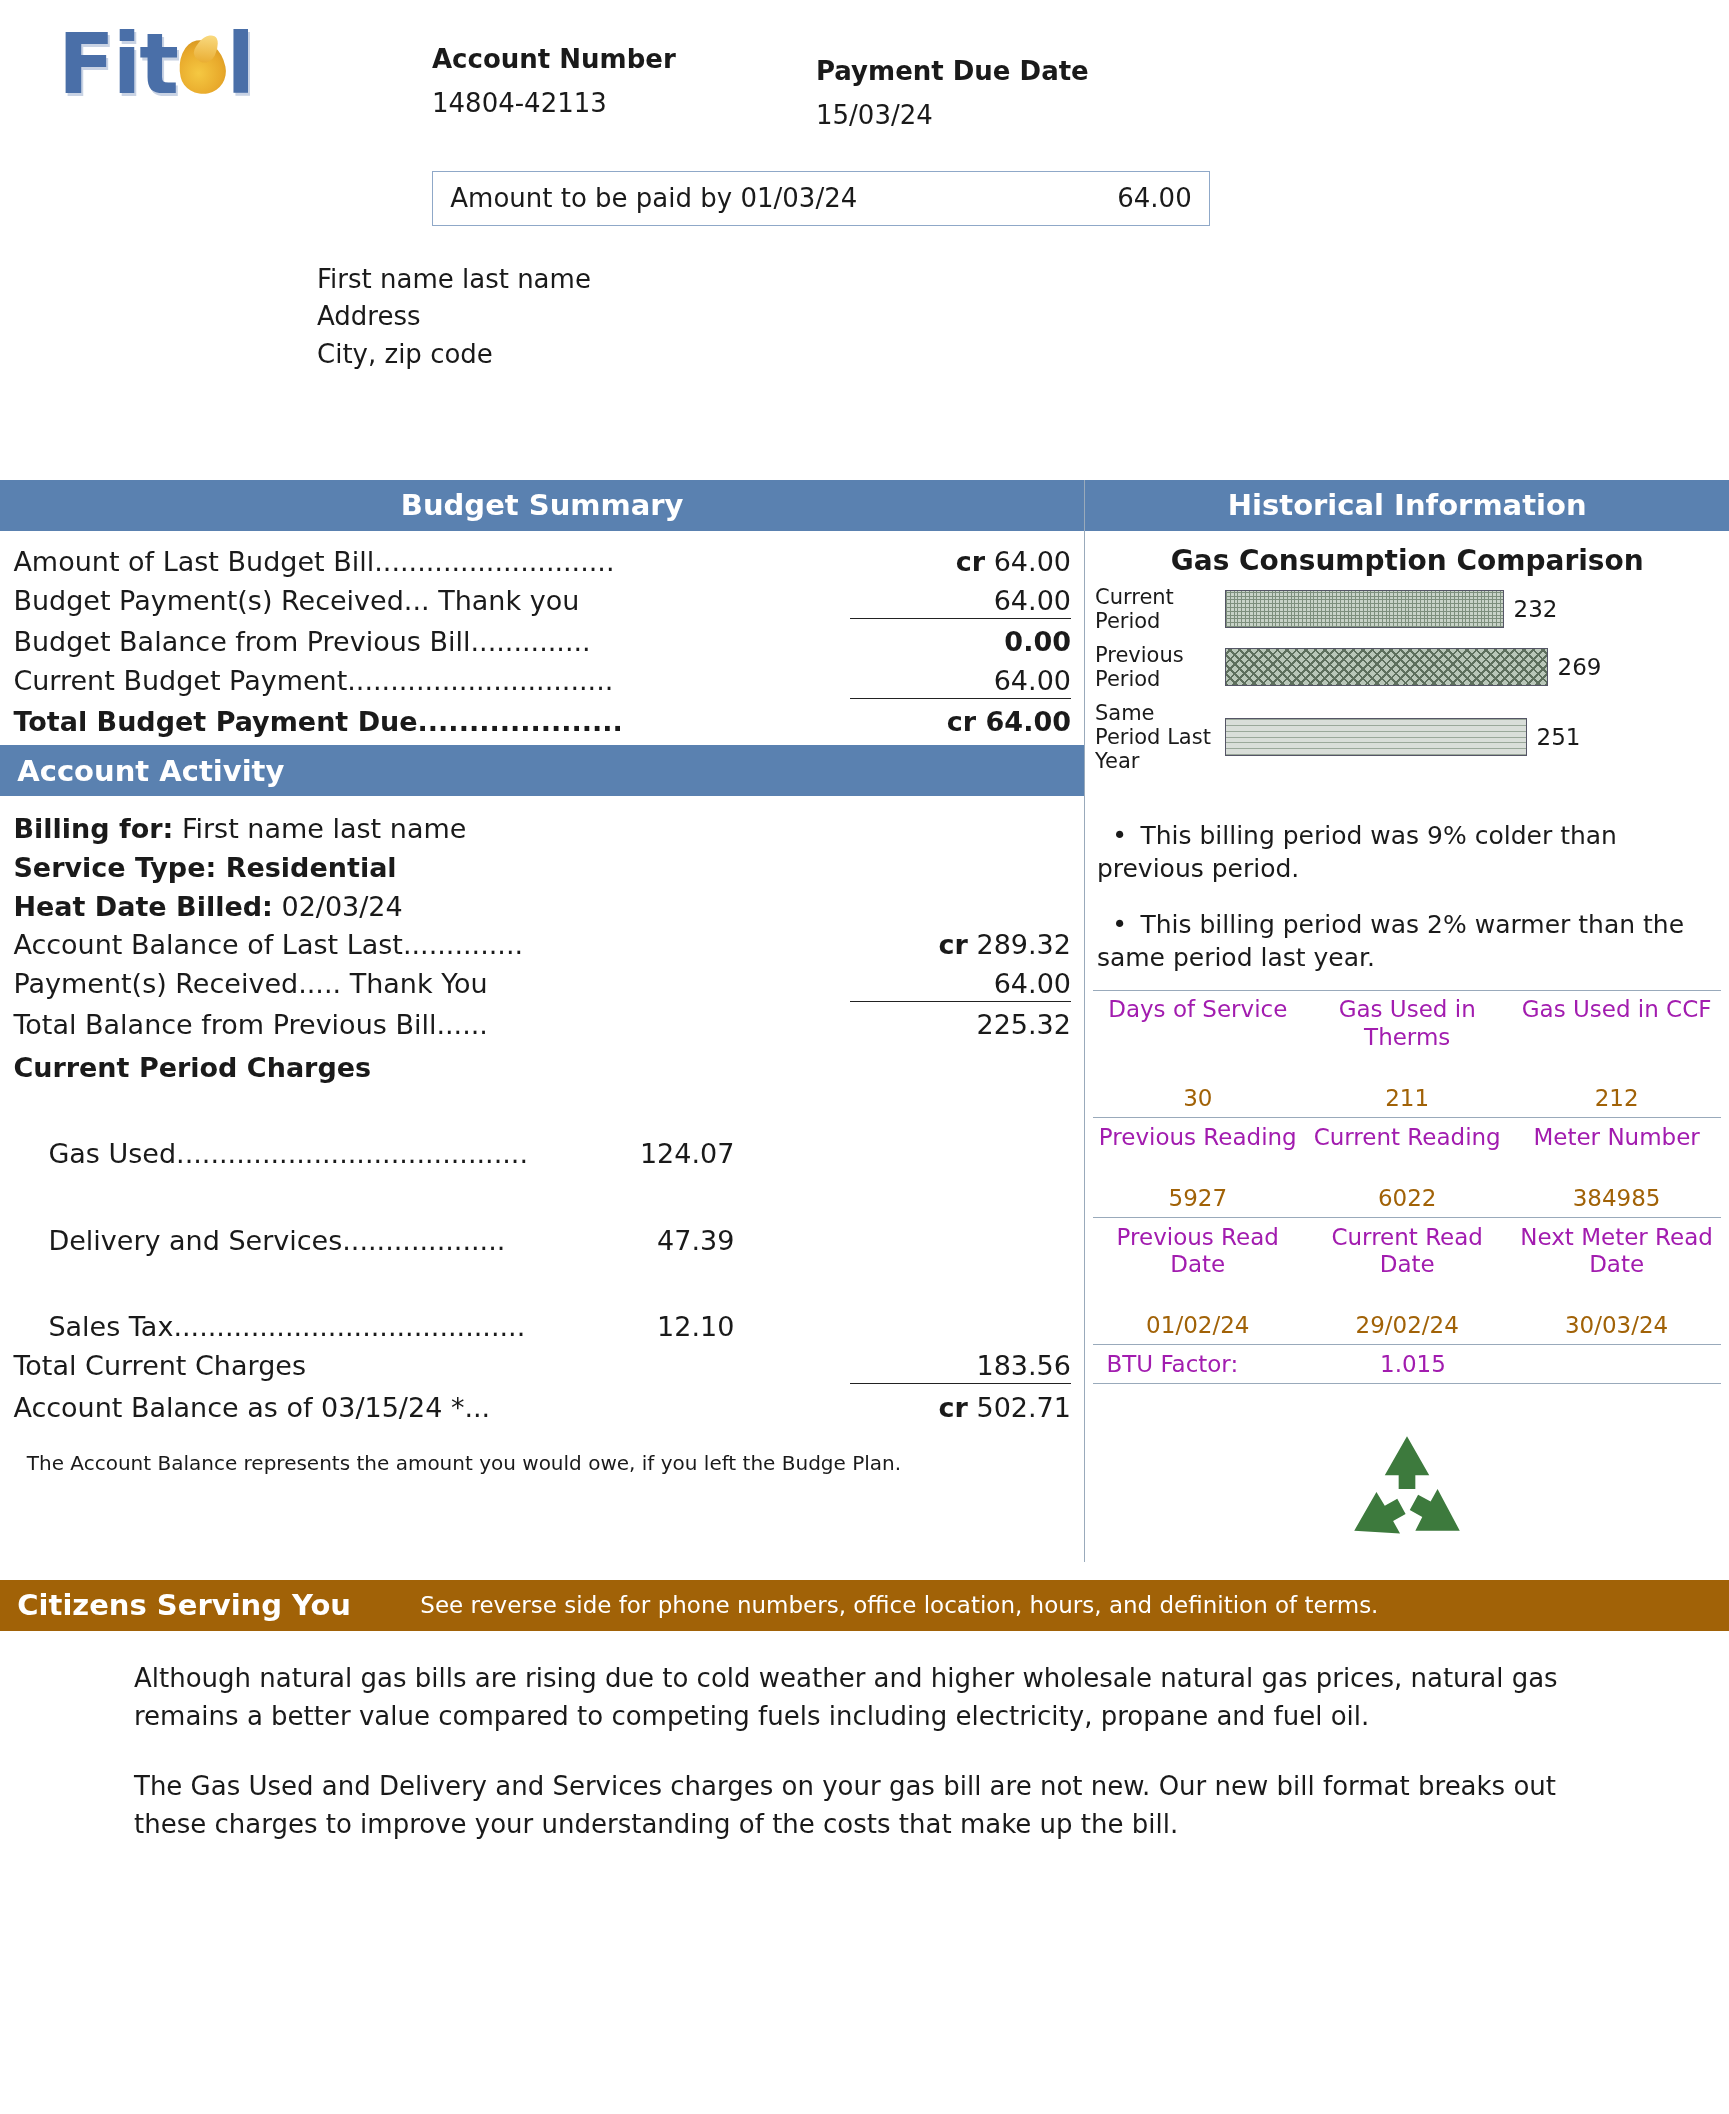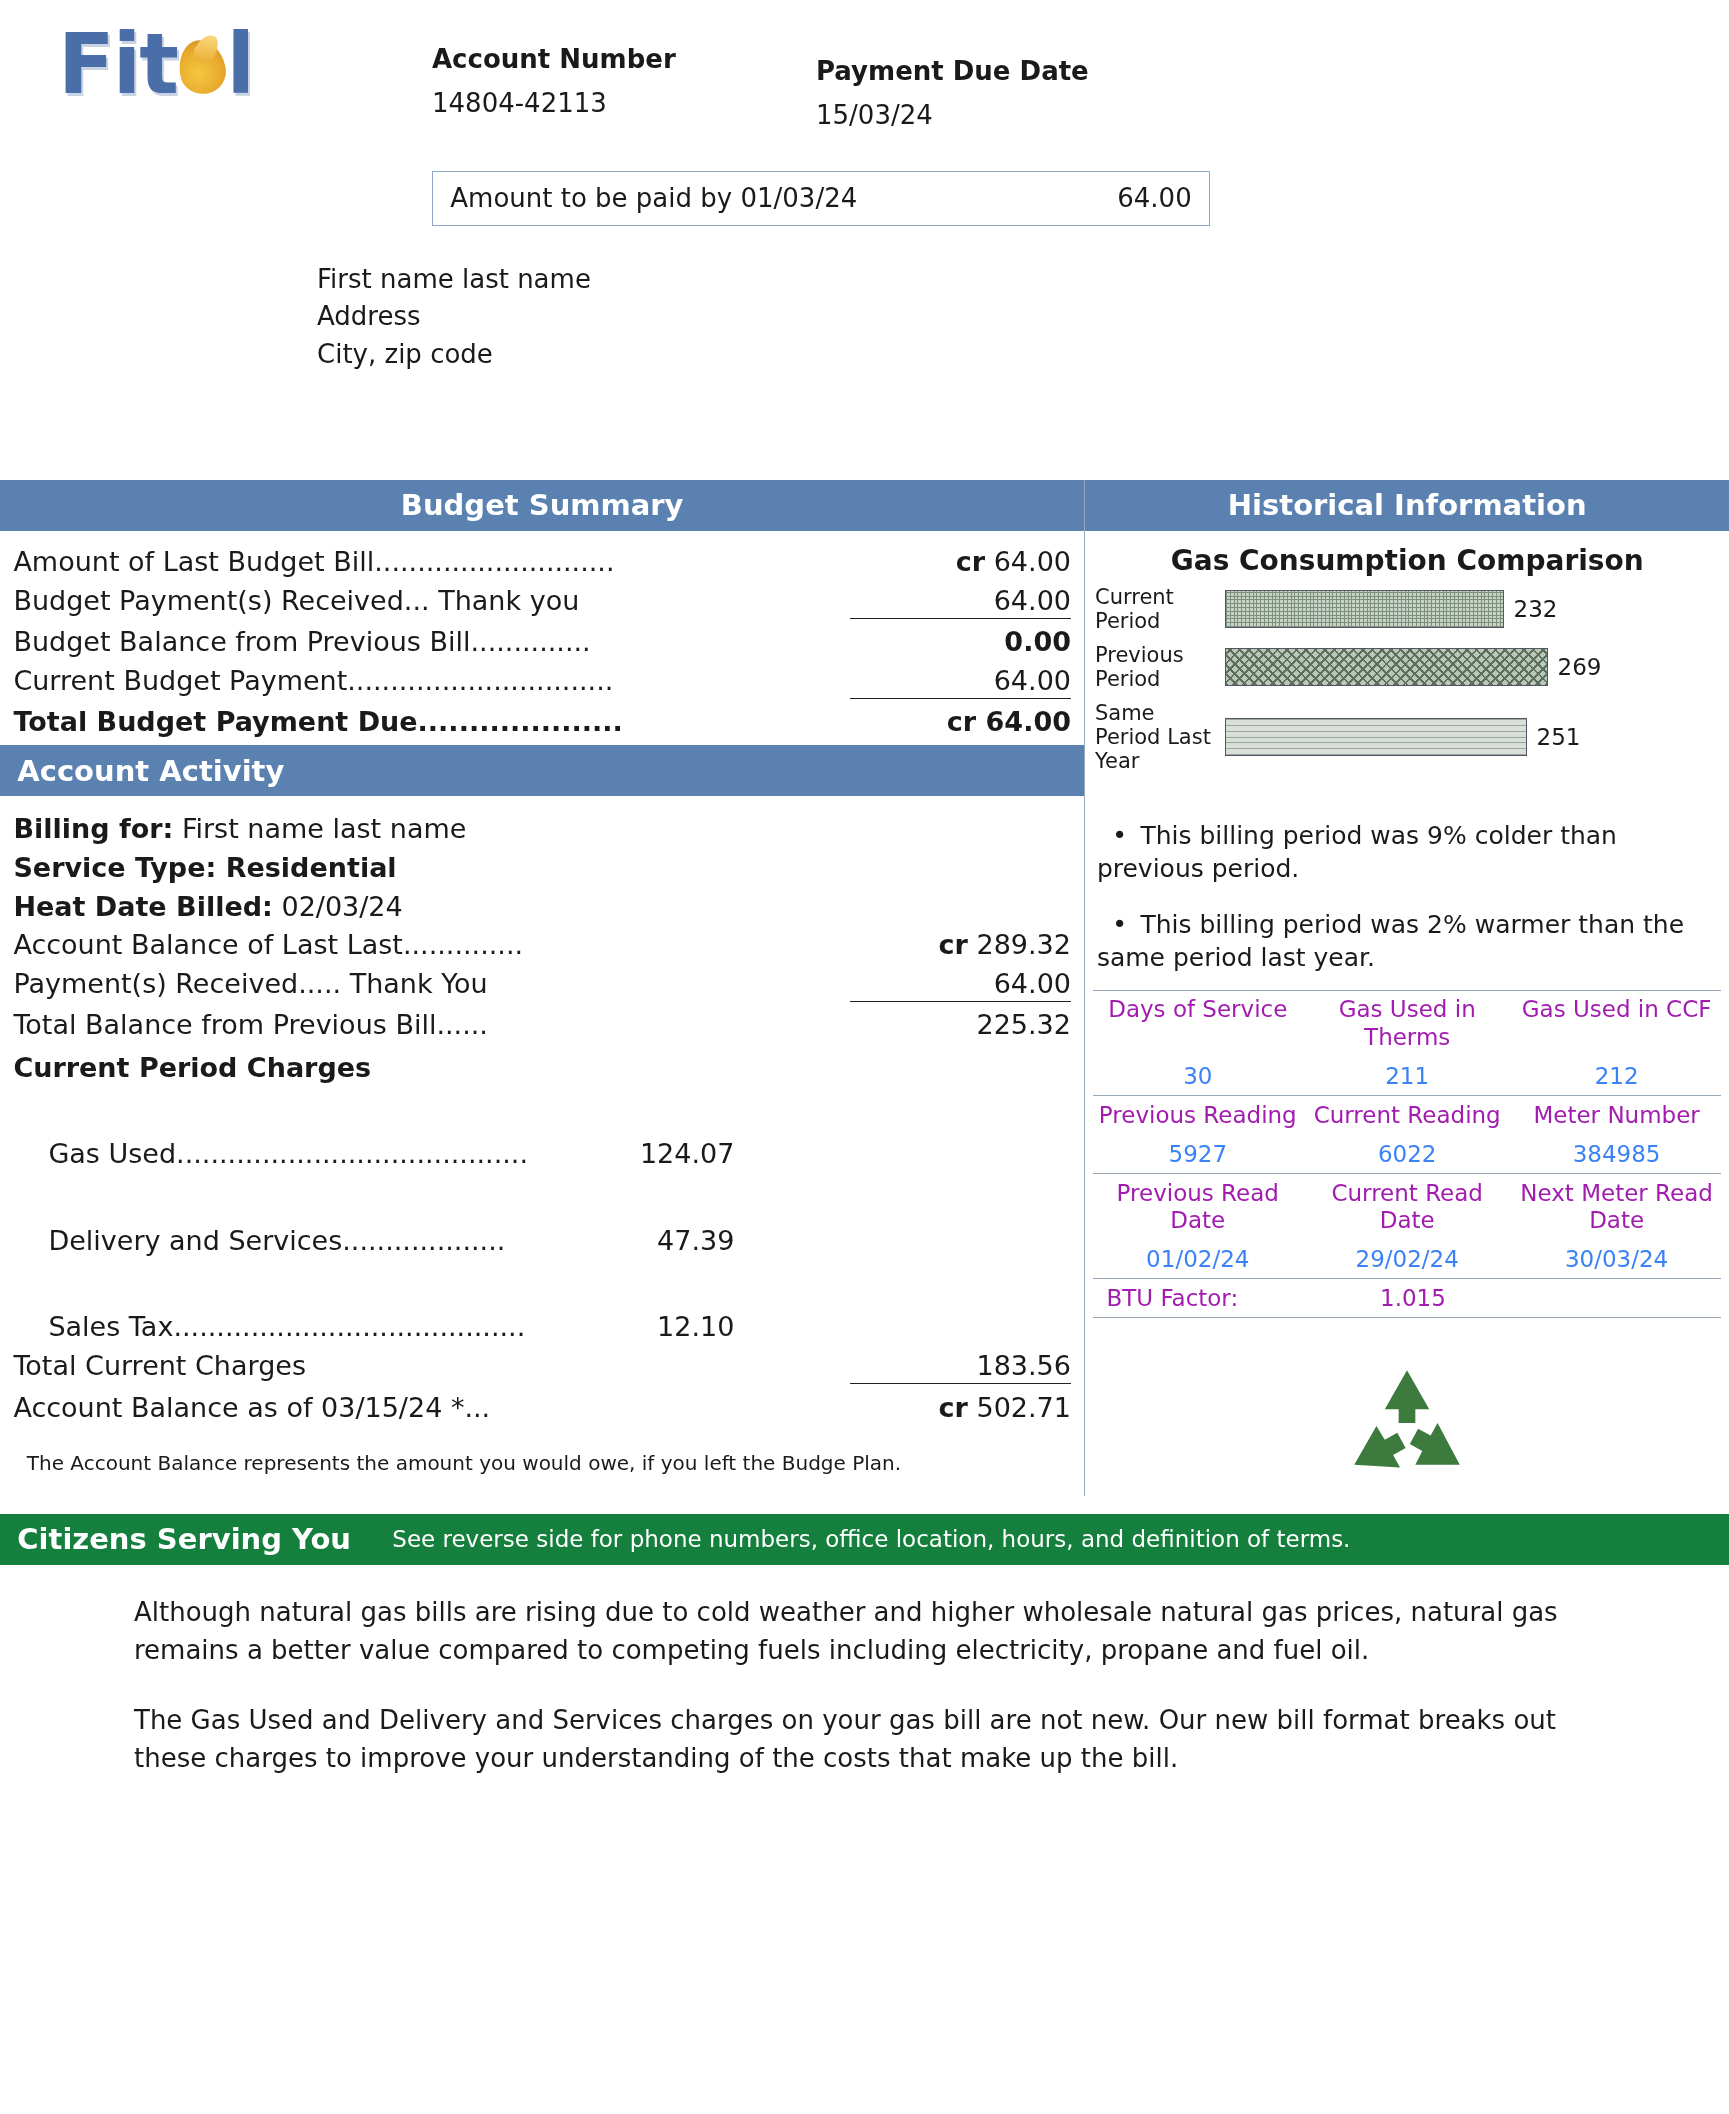--- a/index.html
+++ b/index.html
@@ -96,30 +96,30 @@
   .bar-val { font-size: 23px; margin-left: 9.6px; white-space: nowrap; }
 
   .bullets { padding: 5.8px 11.5px 9.6px 11.5px; font-size: 25px; line-height: 1.3; }
   .bullets .b { margin-bottom: 5.8px; margin-top: 24px; }
   .bullets .b:before { content: "•"; margin: 0 13.4px 0 15.4px; }
 
   .meter { padding: 0 7.7px; }
   .mrow { display: flex; border-top: 1px solid #9ab; }
   .mrow:first-child { border-top: 1px solid #9ab; }
   .mcell { flex: 1; text-align: center; padding: 5.8px 1.9px; font-size: 23px; color: #a21caf; }
-  .mcell.val { color: #3b82f6; }
+  .mcell.val { color: #a16207; margin-top: 22px; }
   .mhead { line-height: 1.2; }
   .mrow.btu .mcell { text-align: left; padding-left: 13.4px; }
   .mrow.btu .mcell:nth-child(2) { text-align: center; }
 
   .recycle { display: flex; justify-content: center; padding: 44px 0 9.6px 0; }
 
   
-  .footer-band { background:#15803d; color:#fff; display:flex; align-items:center;
-                 padding: 8.6px 17.3px; margin-top: 17.3px; }
+  .footer-band { background:#a16207; color:#fff; display:flex; align-items:center;
+                 padding: 8.6px 17.3px; margin-top: 17.3px; gap: 28px; }
   .footer-band .t { font-weight: bold; font-size: 29px; width: 375px; }
   .footer-band .s { font-size: 23px; }
   .footer-text { padding: 29px 134px 0 134px; font-size: 26px; line-height: 1.45; }
   .footer-text p { margin: 0 0 33px 0; }
 </style>
 </head>
 <body>
 
 <div class="page">
 

